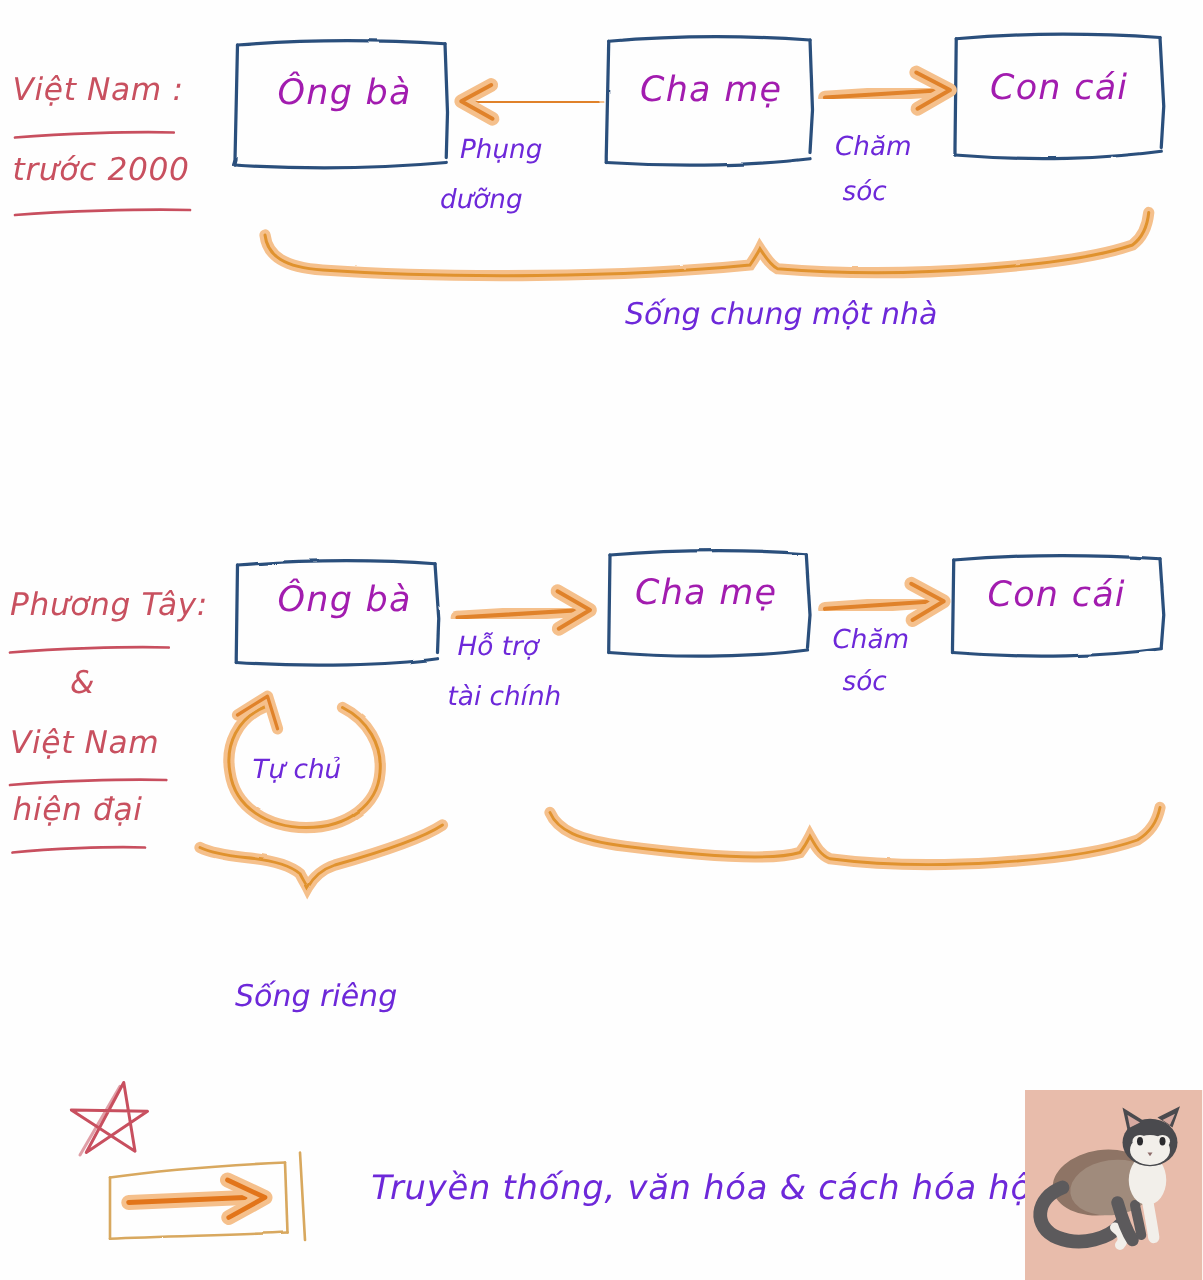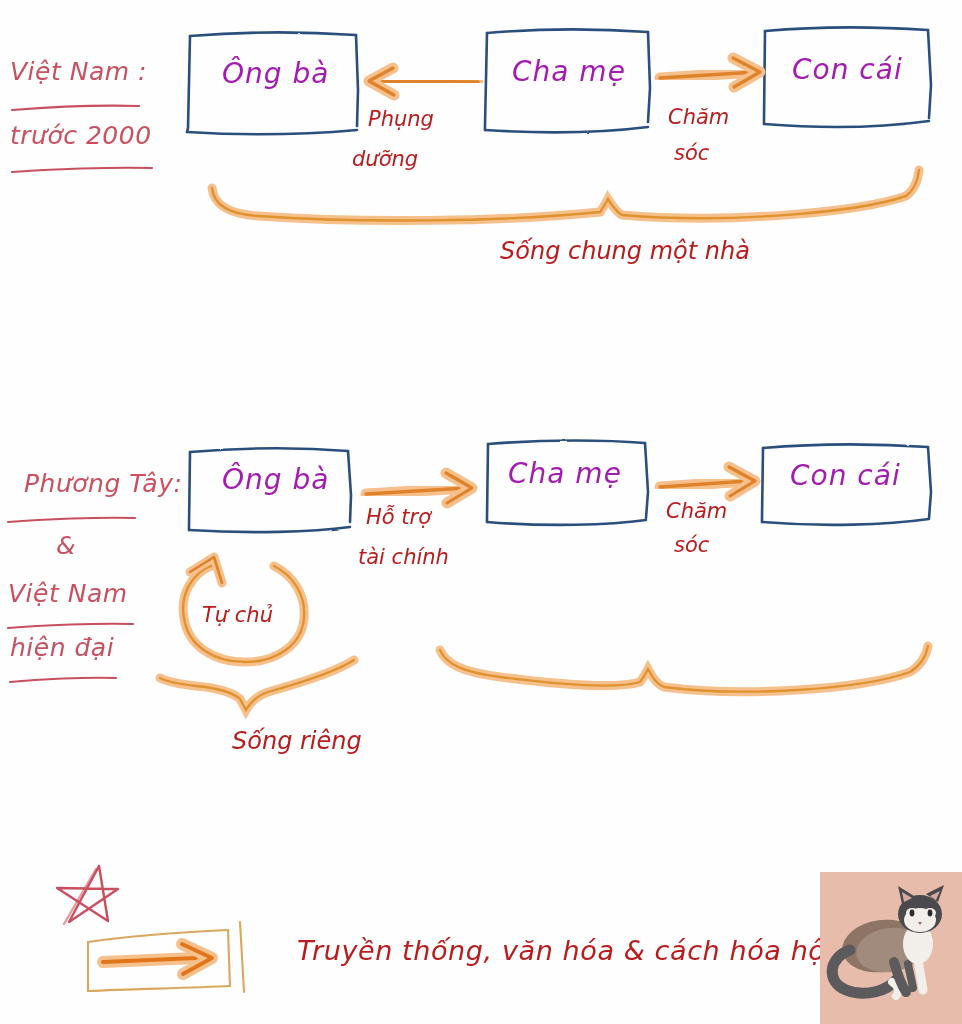--- a/index.html
+++ b/index.html
@@ -32,21 +32,21 @@
     line-height: 1.12;
     pointer-events: auto;
   }
   .red {
     color: #C8505F;
   }
   .navy {
     color: #a21caf;
   }
   .orange {
-    color: #b91c1c;
+    color: #6d28d9;
   }
   .sec-label {
     font-size: 25px;
     font-style: italic;
     letter-spacing: 0.5px;
   }
   .box-text {
     font-size: 28px;
     font-style: italic;
     letter-spacing: 1px;
@@ -238,38 +238,38 @@
   <div class="lbl box-text navy hand" style="left:792px; top:54px;">Con cái</div>
 
   <div class="lbl arrow-label orange hand" style="left:368px; top:108px;">Phụng</div>
   <div class="lbl arrow-label orange hand" style="left:352px; top:148px;">dưỡng</div>
 
   <div class="lbl arrow-label orange hand" style="left:668px; top:106px;">Chăm</div>
   <div class="lbl arrow-label orange hand" style="left:674px; top:142px;">sóc</div>
 
   <div class="lbl brace-label orange hand" style="left:500px; top:238px;">Sống chung một nhà</div>
 
-  <div class="lbl sec-label red hand" style="left:24px; top:470px;">Phương Tây:</div>
+  <div class="lbl sec-label red hand" style="left:8px; top:470px;">Phương Tây:</div>
   <div class="lbl sec-label red hand" style="left:56px; top:532px;">&amp;</div>
   <div class="lbl sec-label red hand" style="left:8px; top:580px;">Việt Nam</div>
   <div class="lbl sec-label red hand" style="left:10px; top:634px;">hiện đại</div>
 
   <div class="lbl box-text navy hand" style="left:222px; top:464px;">Ông bà</div>
   <div class="lbl box-text navy hand" style="left:508px; top:458px;">Cha mẹ</div>
   <div class="lbl box-text navy hand" style="left:790px; top:460px;">Con cái</div>
 
   <div class="lbl arrow-label orange hand" style="left:366px; top:506px;">Hỗ trợ</div>
   <div class="lbl arrow-label orange hand" style="left:358px; top:546px;">tài chính</div>
 
   <div class="lbl arrow-label orange hand" style="left:666px; top:500px;">Chăm</div>
   <div class="lbl arrow-label orange hand" style="left:674px; top:534px;">sóc</div>
 
   <div class="lbl loop-label orange hand" style="left:202px; top:604px;">Tự chủ</div>
 
-  <div class="lbl brace-label orange hand" style="left:188px; top:728px;margin-left:44px;">Sống riêng</div>
+  <div class="lbl brace-label orange hand" style="left:188px; top:784px;">Sống riêng</div>
 
   <div class="lbl legend-text orange hand" style="left:256px; top:936px; max-width:640px;margin-left:41px;">Truyền thống, văn hóa &amp; cách hóa hộ</div>
 
   <div id="cat-overlay">
     <svg width="142" height="152" viewBox="0 0 142 152">
       <rect x="0" y="0" width="142" height="152" fill="#E8BCAB"></rect>
 
       <ellipse cx="62" cy="74" rx="40" ry="26" fill="#8E7465" transform="rotate(-8 62 74)"></ellipse>
       <ellipse cx="70" cy="78" rx="34" ry="22" fill="#A08B7C" transform="rotate(-8 70 78)"></ellipse>
 

